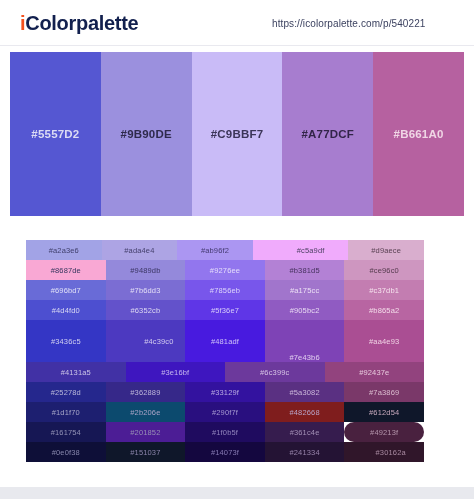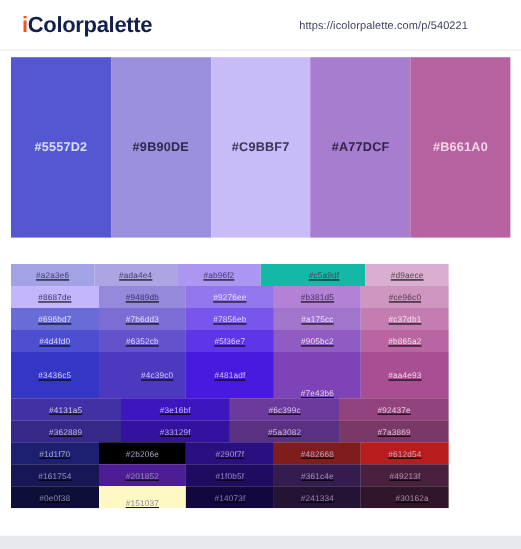--- a/index.html
+++ b/index.html
@@ -76,26 +76,25 @@
   .strip-label {
     font-size: 11.5px;
     font-weight: bold;
     letter-spacing: 0.2px;
     user-select: text;
   }
 
   
   .grid-wrap {
     position: absolute;
-    left: 10px;
+    left: 26px;
     top: 240px;
     width: 398px;
     height: 222px;
     overflow: hidden;
-    text-decoration: underline;
   }
   .grid {
     display: flex;
     flex-direction: column;
     width: 100%;
     height: 100%;
   }
   .grid-row {
     display: flex;
     flex: 1 1 0;
@@ -160,29 +159,29 @@
         <div class="grid-row">
           <div class="grid-cell" style="background: rgb(162, 163, 230);">
             <span class="grid-label" style="color: rgb(63, 63, 107);">#a2a3e6</span>
           </div>
           <div class="grid-cell" style="background: rgb(173, 164, 228);">
             <span class="grid-label" style="color: rgb(69, 64, 109);">#ada4e4</span>
           </div>
           <div class="grid-cell" style="background: rgb(171, 150, 242);">
             <span class="grid-label" style="color: rgb(68, 58, 113);">#ab96f2</span>
           </div>
-          <div class="grid-cell" style="background: #14b8a6; padding-left: 20px;">
+          <div class="grid-cell" style="background: #f0abfc; padding-left: 20px;">
             <span class="grid-label" style="color: rgb(78, 65, 100);">#c5a9df</span>
           </div>
           <div class="grid-cell" style="background: rgb(217, 174, 206);">
             <span class="grid-label" style="color: rgb(91, 67, 84);">#d9aece</span>
           </div>
         </div>
         <div class="grid-row">
-          <div class="grid-cell" style="background: #c4b5fd;">
+          <div class="grid-cell" style="background: #f9a8d4;">
             <span class="grid-label" style="color: rgb(54, 54, 94);">#8687de</span>
           </div>
           <div class="grid-cell" style="background: rgb(148, 137, 219);">
             <span class="grid-label" style="color: rgb(58, 53, 99);">#9489db</span>
           </div>
           <div class="grid-cell" style="background: rgb(146, 118, 238);">
             <span class="grid-label" style="color: rgb(228, 220, 251);">#9276ee</span>
           </div>
           <div class="grid-cell" style="background: rgb(179, 129, 213);">
             <span class="grid-label" style="color: rgb(70, 50, 94);">#b381d5</span>
@@ -250,72 +249,75 @@
             <span class="grid-label" style="color: rgb(197, 182, 238);">#3e16bf</span>
           </div>
           <div class="grid-cell" style="background: rgb(108, 57, 156);">
             <span class="grid-label" style="color: rgb(215, 195, 229);">#6c399c</span>
           </div>
           <div class="grid-cell" style="background: rgb(146, 67, 126);">
             <span class="grid-label" style="color: rgb(231, 201, 220);">#92437e</span>
           </div>
         </div>
         <div class="grid-row">
+          <div class="grid-cell" style="background: rgb(37, 39, 141);">
+            <span class="grid-label" style="color: rgb(185, 185, 218);">#25278d</span>
+          </div>
           <div class="grid-cell" style="background: rgb(54, 40, 137);">
             <span class="grid-label" style="color: rgb(189, 182, 217);">#362889</span>
           </div>
           <div class="grid-cell" style="background: rgb(51, 18, 159);">
             <span class="grid-label" style="color: rgb(184, 170, 226);">#33129f</span>
           </div>
           <div class="grid-cell" style="background: rgb(90, 48, 130);">
             <span class="grid-label" style="color: rgb(202, 182, 217);">#5a3082</span>
           </div>
           <div class="grid-cell" style="background: rgb(122, 56, 105);">
             <span class="grid-label" style="color: rgb(218, 188, 207);">#7a3869</span>
           </div>
         </div>
         <div class="grid-row">
           <div class="grid-cell" style="background: rgb(29, 31, 112);">
             <span class="grid-label" style="color: rgb(166, 166, 200);">#1d1f70</span>
           </div>
-          <div class="grid-cell" style="background: #000000;">
+          <div class="grid-cell" style="background: #0c4a6e;">
             <span class="grid-label" style="color: rgb(170, 163, 199);">#2b206e</span>
           </div>
           <div class="grid-cell" style="background: rgb(41, 15, 127);">
             <span class="grid-label" style="color: rgb(165, 152, 208);">#290f7f</span>
           </div>
           <div class="grid-cell" style="background: #7f1d1d;">
             <span class="grid-label" style="color: rgb(183, 163, 199);">#482668</span>
           </div>
-          <div class="grid-cell" style="background: #b91c1c;">
+          <div class="grid-cell" style="background: #0f172a;">
             <span class="grid-label" style="color: rgb(200, 169, 189);">#612d54</span>
           </div>
         </div>
         <div class="grid-row">
           <div class="grid-cell" style="background: rgb(22, 23, 84);">
             <span class="grid-label" style="color: rgb(146, 146, 182);">#161754</span>
           </div>
           <div class="grid-cell" style="background: #4c1d95;">
             <span class="grid-label" style="color: rgb(150, 143, 180);">#201852</span>
           </div>
           <div class="grid-cell" style="background: rgb(31, 11, 95);">
             <span class="grid-label" style="color: rgb(145, 132, 189);">#1f0b5f</span>
           </div>
           <div class="grid-cell" style="background: rgb(54, 28, 78);">
             <span class="grid-label" style="color: rgb(163, 143, 181); text-align: center;">#361c4e</span>
           </div>
-          <div class="grid-cell" style="background: rgb(73, 33, 63);">
+          <div class="grid-cell" style="background: rgb(73, 33, 63); border-radius: 10px;">
             <span class="grid-label" style="color: rgb(180, 149, 171);">#49213f</span>
           </div>
         </div>
         <div class="grid-row">
           <div class="grid-cell" style="background: rgb(14, 15, 56);">
             <span class="grid-label" style="color: rgb(134, 134, 171);">#0e0f38</span>
           </div>
-          <div class="grid-cell" style="background: #fef9c3; align-items: flex-end;">
+          <div class="grid-cell" style="background: #0f172a;">
             <span class="grid-label" style="color: rgb(138, 131, 169);">#151037</span>
           </div>
           <div class="grid-cell" style="background: rgb(20, 7, 63);">
             <span class="grid-label" style="color: rgb(133, 120, 178);">#14073f</span>
           </div>
           <div class="grid-cell" style="background: rgb(36, 19, 52);">
             <span class="grid-label" style="color: rgb(151, 131, 170);">#241334</span>
           </div>
           <div class="grid-cell" style="background: rgb(48, 22, 42);">
             <span class="grid-label" style="color: rgb(168, 137, 160); margin-left: 13px;">#30162a</span>

